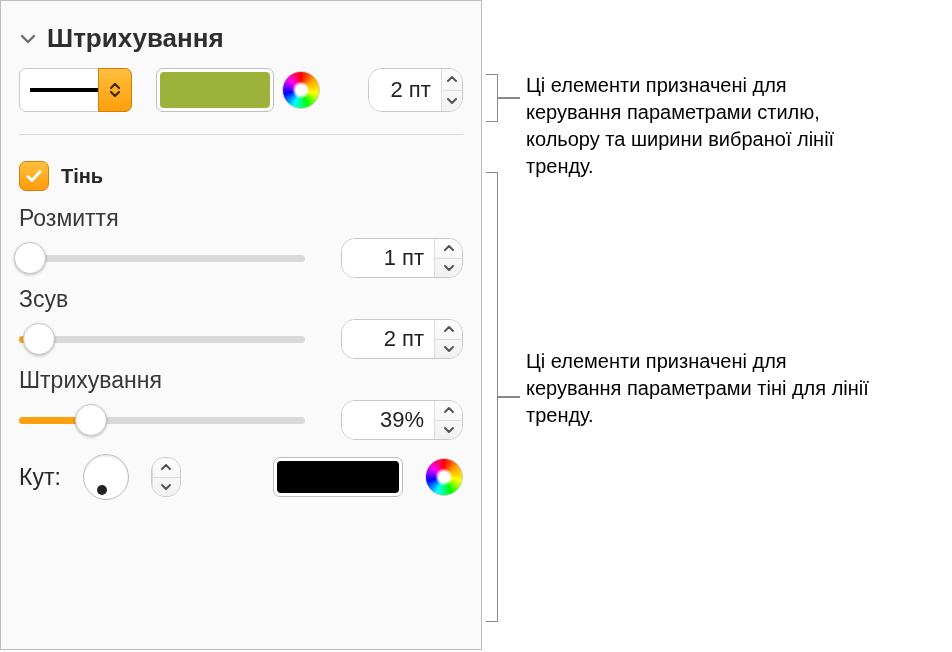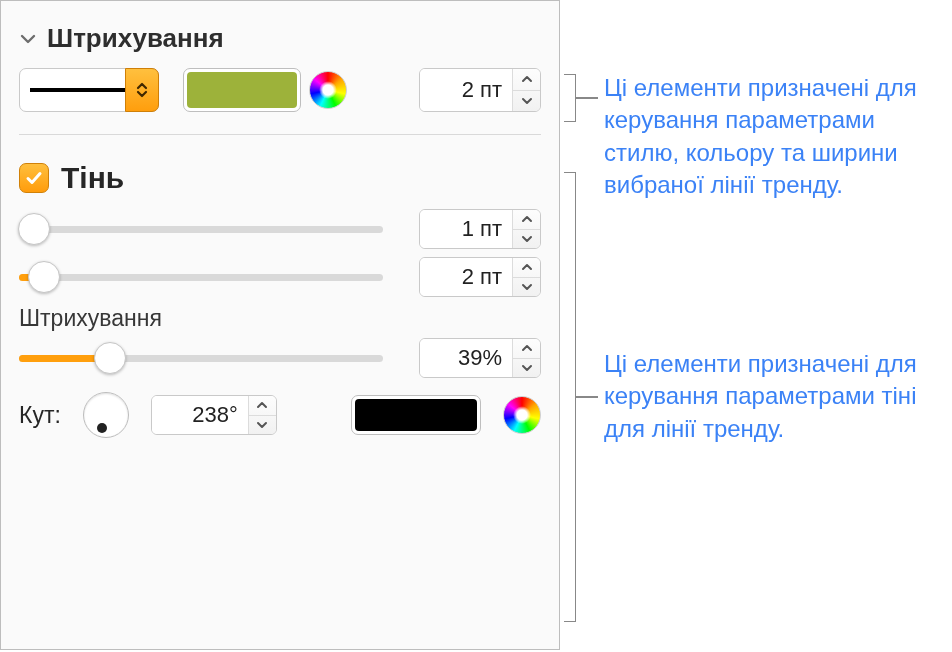--- a/index.html
+++ b/index.html
@@ -12,33 +12,33 @@
     width: 952px;
     height: 652px;
     overflow: hidden;
   }
   .wrap {
     display: flex;
     width: 952px;
     height: 652px;
   }
   .panel {
-    width: 560px;
+    width: 482px;
     height: 650px;
     border: 1px solid #bdbdbd;
     background: #fafafa;
     padding: 16px 18px 0 18px;
     position: relative;
   }
   .callouts {
     flex: 1;
     position: relative;
-    font-size: 24px;
+    font-size: 20px;
     line-height: 1.35;
-    color: #3b82f6;
+    color: #000000;
   }
   .callout {
     position: absolute;
     left: 44px;
     width: 350px;
   }
   .callout.top { top: 72px; }
   .callout.bottom { top: 348px; }
 
   
@@ -120,21 +120,21 @@
   }
   .color-picker-btn::after{
     content:""; position:absolute; inset:9px; border-radius:50%;
     background: radial-gradient(circle,#fff 0%,#fff 40%,transparent 70%);
   }
 
   .stepper {
     display:flex; align-items:stretch;
     height:44px;
     border:1px solid #c9c9c9;
-    border-radius:6px;
+    border-radius:14px;
     background:#fff;
     overflow:hidden;
   }
   .stepper.sm { height:40px; }
   .stepper .field {
     width: 92px;
     display:flex; align-items:center; justify-content:flex-end;
     padding-right:10px;
     font-size:22px;
     font-variant-numeric: tabular-nums;
@@ -159,21 +159,21 @@
     display:flex; align-items:center; gap:12px;
     margin-bottom: 14px;
   }
   .checkbox {
     width:30px; height:30px;
     border-radius:7px;
     background: linear-gradient(#ffbf3d,#ff9c0c);
     border:1px solid #d18108;
     display:flex; align-items:center; justify-content:center;
   }
-  .check-label { font-size:30px; font-weight:600; }
+  .check-label { font-size:20px; font-weight:600; }
 
   .ctrl-block { margin-bottom: 8px; }
   .ctrl-label { font-size:23px; color:#373737; margin: 6px 0 6px 0; }
   .ctrl-row {
     display:flex; align-items:center; gap:36px;
   }
   .slider {
     flex:1; height:40px; position:relative;
     display:flex; align-items:center;
   }
@@ -274,20 +274,21 @@
       <div class="check-row">
         <div class="checkbox">
           <svg width="20" height="20" viewBox="0 0 20 20">
               <path d="M4 10.5l4 4L16 5.5" fill="none" stroke="#fff" stroke-width="3" stroke-linecap="round" stroke-linejoin="round"></path>
             </svg>
         </div>
         <span class="check-label">Тінь</span>
       </div>
 
       <div class="ctrl-block">
+        <div class="ctrl-label">Розмиття</div>
         <div class="ctrl-row">
           <div class="slider">
             <div class="track">
                 <div class="fill" style="width:4%"></div>
               </div>
             <div class="thumb" style="left:4%"></div>
           </div>
           <div class="stepper sm">
             <div class="field">1 пт</div>
             <div class="btns">
@@ -300,20 +301,21 @@
                   <svg width="12" height="8">
                     <path d="M2 2l4 4 4-4" fill="none" stroke="#555" stroke-width="2" stroke-linecap="round" stroke-linejoin="round"></path>
                   </svg>
                 </div>
             </div>
           </div>
         </div>
       </div>
 
       <div class="ctrl-block">
+        <div class="ctrl-label">Зсув</div>
         <div class="ctrl-row">
           <div class="slider">
             <div class="track">
                 <div class="fill" style="width:7%"></div>
               </div>
             <div class="thumb" style="left:7%"></div>
           </div>
           <div class="stepper sm">
             <div class="field">2 пт</div>
             <div class="btns">
@@ -358,21 +360,20 @@
           </div>
         </div>
       </div>
 
       <div class="angle-row">
         <span class="angle-label">Кут:</span>
         <div class="angle-dial">
           <div class="dot" style="left:13px; top:30px;"></div>
         </div>
         <div class="stepper sm">
-          <div class="field">238°</div>
           <div class="btns">
             <div>
                 <svg width="12" height="8">
                   <path d="M2 6l4-4 4 4" fill="none" stroke="#555" stroke-width="2" stroke-linecap="round" stroke-linejoin="round"></path>
                 </svg>
               </div>
             <div>
                 <svg width="12" height="8">
                   <path d="M2 2l4 4 4-4" fill="none" stroke="#555" stroke-width="2" stroke-linecap="round" stroke-linejoin="round"></path>
                 </svg>

